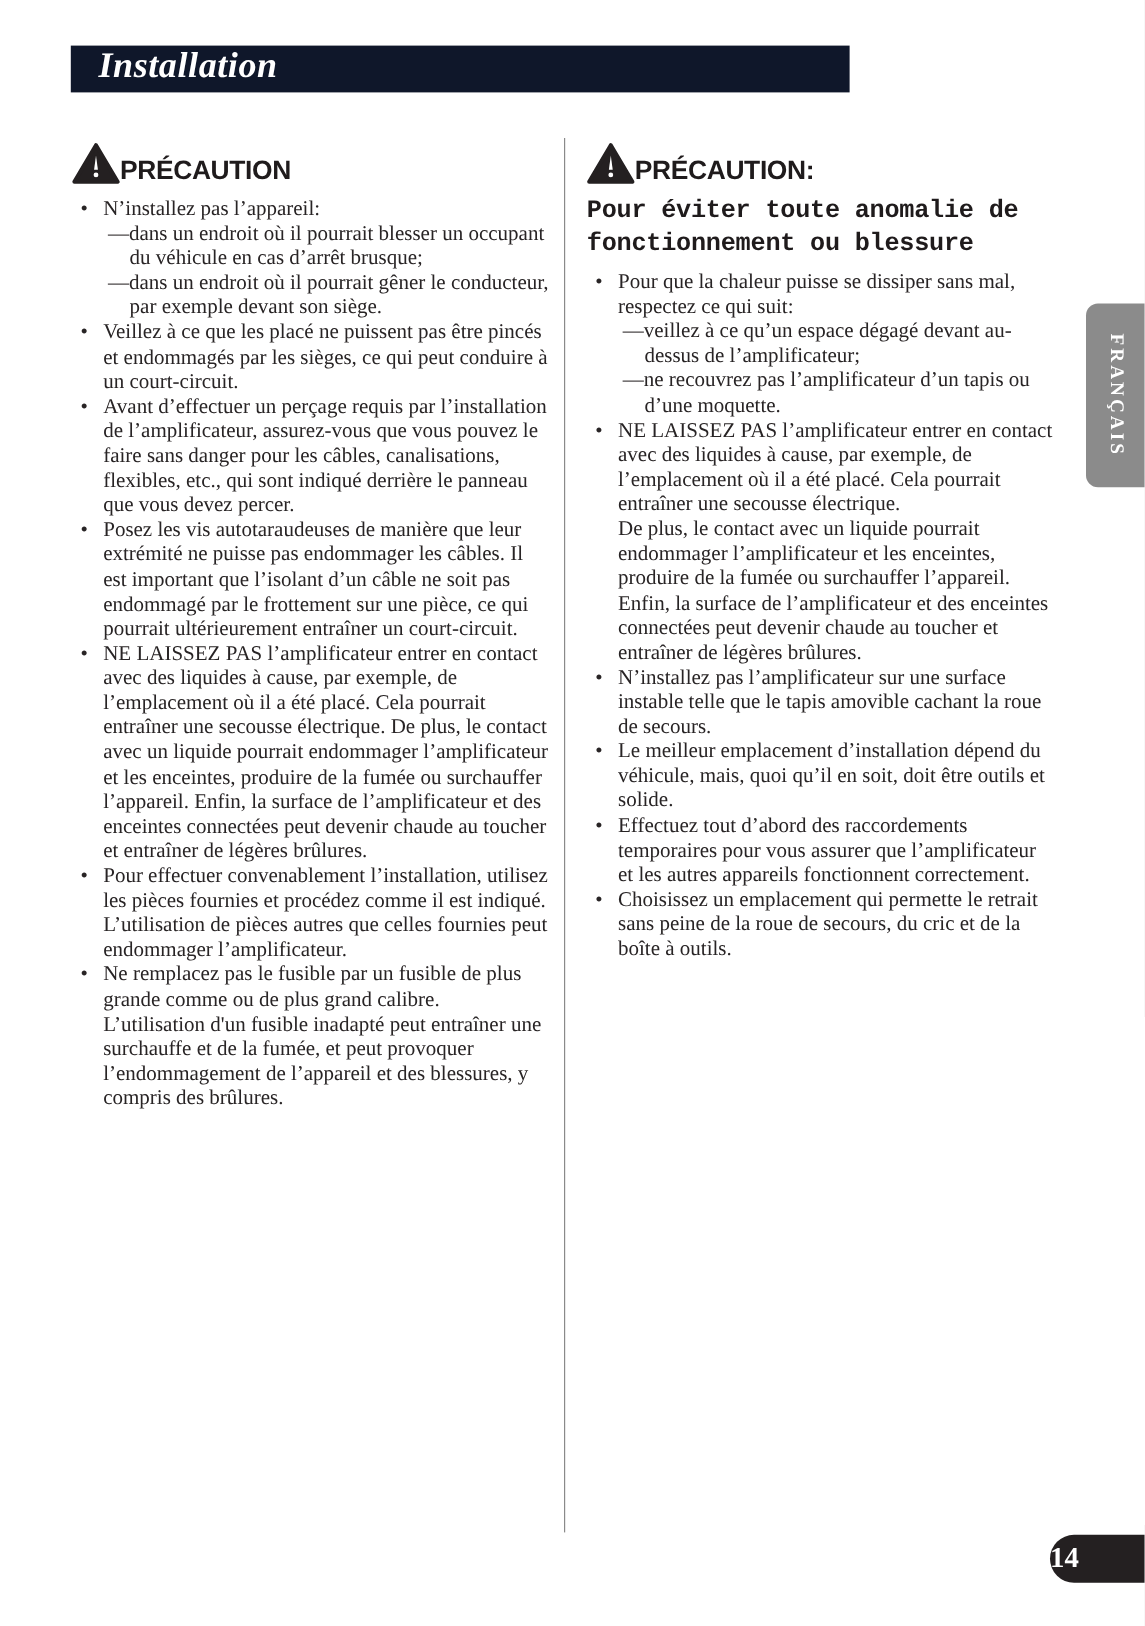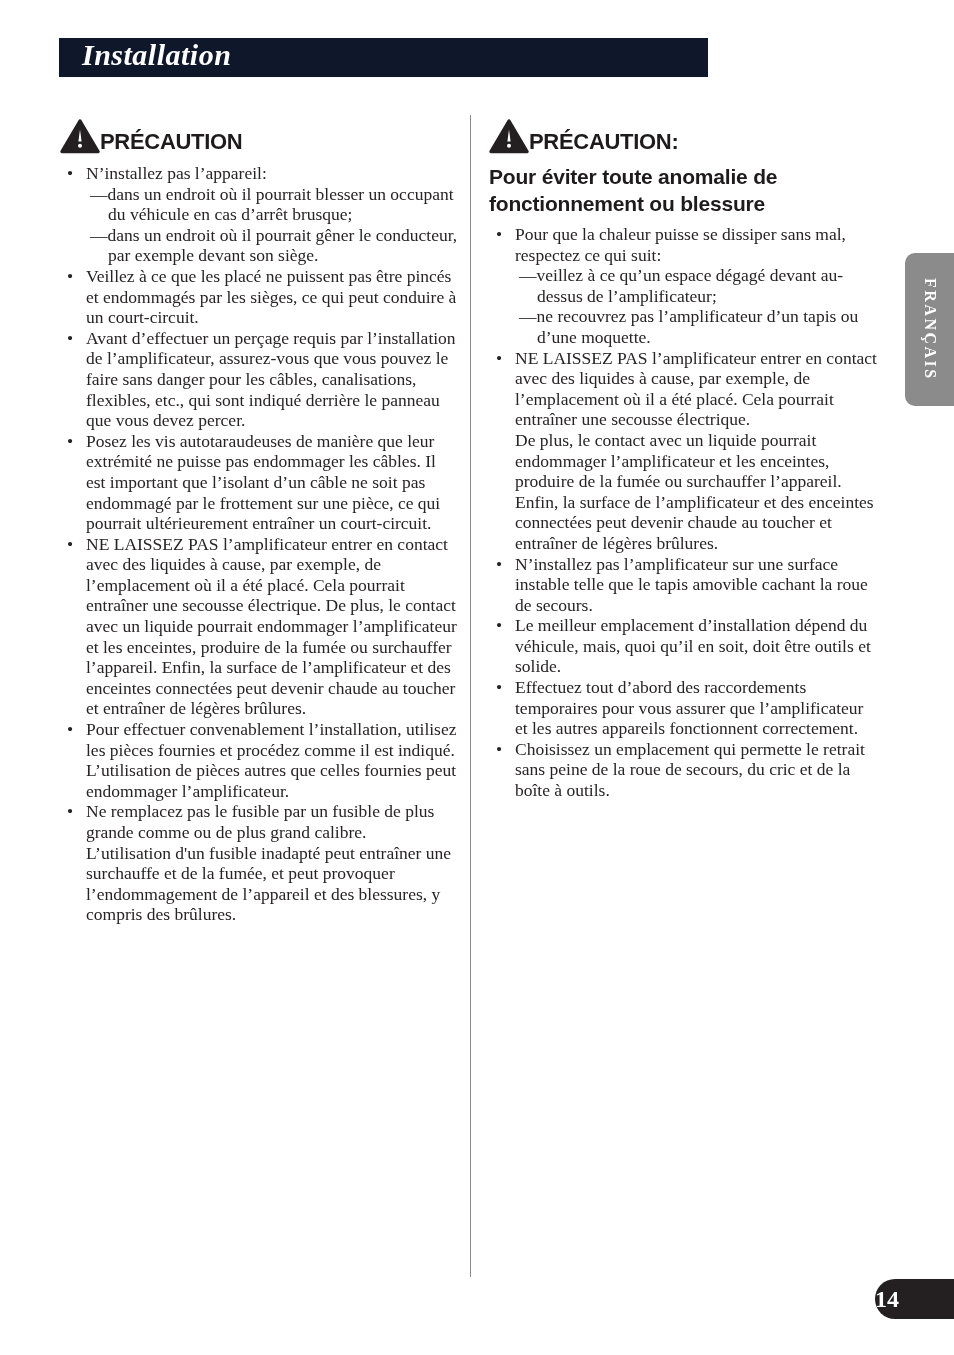--- a/index.html
+++ b/index.html
@@ -20,21 +20,21 @@
   .col-left{left:60px;width:398px;}
   .col-right{left:489px;width:389px;}
 
   
   .caution-head{display:flex;align-items:flex-end;margin:0 0 9px 0;height:36px;}
   .warn-svg{display:block;flex:0 0 auto;}
   .caution-title{font-family:"Liberation Sans",sans-serif;font-weight:bold;font-size:22px;
                  letter-spacing:-.3px;line-height:1;color:#1f1b1c;padding-bottom:1px;}
 
   
-  .subhead{font-family:Liberation Sans, sans-serif;font-weight:bold;font-size:21px;
+  .subhead{font-family:Liberation Mono, monospace;font-weight:bold;font-size:21px;
            line-height:27px;letter-spacing:-.2px;color:#1f1b1c;margin:4px 0 7px 0;}
 
   
   .list{margin:0;}
   .item{position:relative;padding-left:26px;margin:0;}
   .item::before{content:"\2022";position:absolute;left:7px;top:0;}
   .bt{white-space:pre-wrap;}
   .sub{margin-left:4px;padding-left:18px;text-indent:-18px;white-space:pre-wrap;}
 
   

